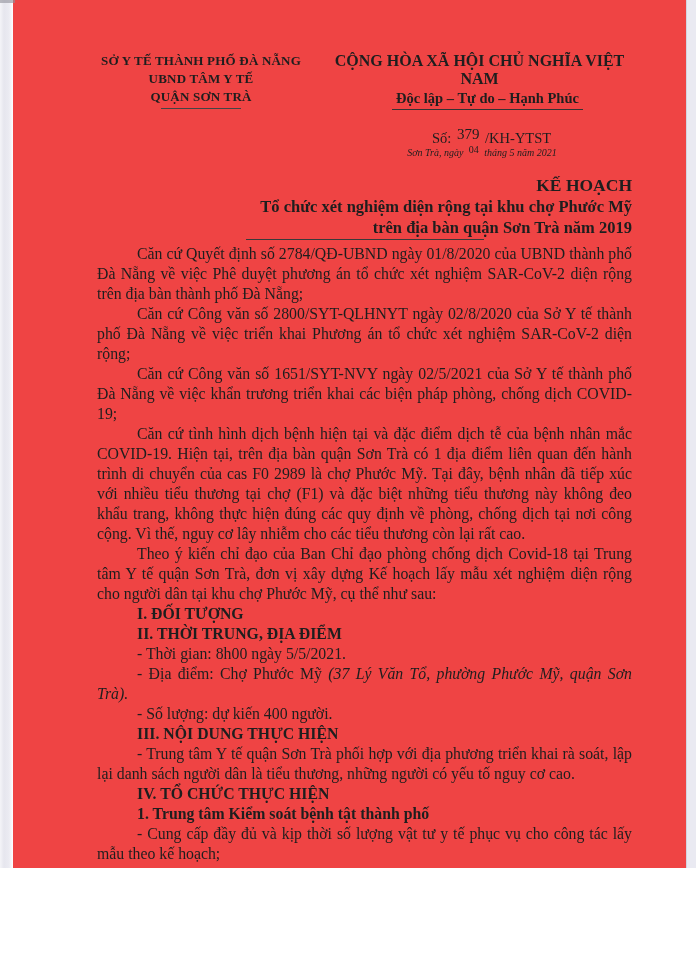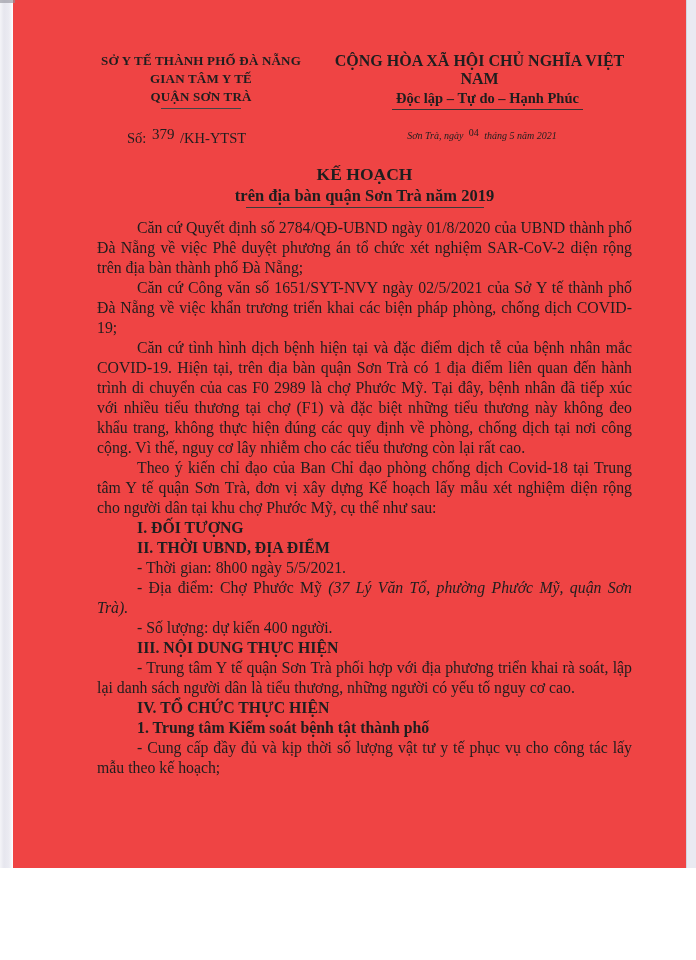--- a/index.html
+++ b/index.html
@@ -26,50 +26,50 @@
     position:absolute;left:97px;top:52px;width:535px;
   }
   
   .hdr{display:flex;align-items:flex-start;}
   .hdr-left{width:208px;text-align:center;font-weight:bold;font-size:13px;line-height:18px;letter-spacing:.2px;}
   .hdr-right{margin-left:auto;width:305px;text-align:center;}
   .hdr-right .nat1{font-weight:bold;font-size:16px;line-height:18px;}
   .hdr-right .nat2{display:inline-block;font-weight:bold;font-size:14.5px;line-height:20px;
     border-bottom:1.5px solid #333;padding:0 4px 1px 4px;margin-left:16px;}
   .rule-small{width:80px;border-bottom:1.5px solid #444;margin:2px auto 0 auto;height:0;}
-  .numdate{display:flex;margin-top:20px;align-items:flex-start;}
+  .numdate{display:flex;margin-top:20px;align-items:flex-end;flex-direction:column;}
   .doc-no{padding-left:30px;font-size:14.5px;width:200px;}
   .doc-no .no-num{position:relative;top:-4px;font-size:15px;padding:0 2px;}
   .date-line{margin-left:auto;width:300px;text-align:center;font-style:italic;font-size:10px;}
   .date-line .day{font-style:normal;position:relative;top:-3px;padding:0 3px;}
   
-  .title-block{margin-top:17px;text-align:center;}
+  .title-block{margin-top:17px;text-align:right;}
   .title-kind{font-weight:bold;font-size:17.5px;line-height:21px;}
   .title-sub{font-weight:bold;font-size:16.5px;line-height:21px;}
   .title-rule{width:238px;border-bottom:1.5px solid #3a3a3a;margin:1px auto 0 auto;height:0;}
   
-  .body-text{margin-top:10px;font-size:15.8px;line-height:20px;text-align:justify;}
+  .body-text{margin-top:4px;font-size:15.8px;line-height:20px;text-align:justify;}
   .body-text p{margin:0;text-indent:40px;}
   .body-text p.hd{font-weight:bold;}
   .it{font-style:italic;}
 </style>
 </head>
 <body>
 
 <div class="screenshot">
   <div class="edge-left"></div>
   <div class="edge-right"></div>
   <div class="corner-mark"></div>
 
   <div class="page">
 
     <div class="hdr">
       <div class="hdr-left">
         <div>SỞ Y TẾ THÀNH PHỐ ĐÀ NẴNG</div>
-        <div>GIAN TÂM Y TẾ</div>
+        <div>UBND TÂM Y TẾ</div>
         <div>QUẬN SƠN TRÀ</div>
         <div class="rule-small"></div>
       </div>
       <div class="hdr-right">
         <div class="nat1">CỘNG HÒA XÃ HỘI CHỦ NGHĨA VIỆT NAM</div>
         <div><span class="nat2">Độc lập – Tự do – Hạnh Phúc</span></div>
       </div>
     </div>
 
     <div class="numdate">
@@ -80,31 +80,33 @@
       </div>
       <div class="date-line">
         <span>Sơn Trà, ngày</span>
         <span class="day">04</span>
         <span>tháng 5 năm 2021</span>
       </div>
     </div>
 
     <div class="title-block">
       <div class="title-kind">KẾ HOẠCH</div>
+      <div class="title-sub">Tổ chức xét nghiệm diện rộng tại khu chợ Phước Mỹ</div>
       <div class="title-sub">trên địa bàn quận Sơn Trà năm 2019</div>
       <div class="title-rule"></div>
     </div>
 
     <div class="body-text">
       <p>Căn cứ Quyết định số 2784/QĐ-UBND ngày 01/8/2020 của UBND thành phố Đà Nẵng về việc Phê duyệt phương án tổ chức xét nghiệm SAR-CoV-2 diện rộng trên địa bàn thành phố Đà Nẵng;</p>
+      <p>Căn cứ Công văn số 2800/SYT-QLHNYT ngày 02/8/2020 của Sở Y tế thành phố Đà Nẵng về việc triển khai Phương án tổ chức xét nghiệm SAR-CoV-2 diện rộng;</p>
       <p>Căn cứ Công văn số 1651/SYT-NVY ngày 02/5/2021 của Sở Y tế thành phố Đà Nẵng về việc khẩn trương triển khai các biện pháp phòng, chống dịch COVID-19;</p>
       <p>Căn cứ tình hình dịch bệnh hiện tại và đặc điểm dịch tễ của bệnh nhân mắc COVID-19. Hiện tại, trên địa bàn quận Sơn Trà có 1 địa điểm liên quan đến hành trình di chuyển của cas F0 2989 là chợ Phước Mỹ. Tại đây, bệnh nhân đã tiếp xúc với nhiều tiểu thương tại chợ (F1) và đặc biệt những tiểu thương này không đeo khẩu trang, không thực hiện đúng các quy định về phòng, chống dịch tại nơi công cộng. Vì thế, nguy cơ lây nhiễm cho các tiểu thương còn lại rất cao.</p>
       <p>Theo ý kiến chỉ đạo của Ban Chỉ đạo phòng chống dịch Covid-18 tại Trung tâm Y tế quận Sơn Trà, đơn vị xây dựng Kế hoạch lấy mẫu xét nghiệm diện rộng cho người dân tại khu chợ Phước Mỹ, cụ thể như sau:</p>
       <p class="hd">I. ĐỐI TƯỢNG</p>
-      <p class="hd">II. THỜI UBND, ĐỊA ĐIỂM</p>
+      <p class="hd">II. THỜI TRUNG, ĐỊA ĐIỂM</p>
       <p>- Thời gian: 8h00 ngày 5/5/2021.</p>
       <p><span>- Địa điểm: Chợ Phước Mỹ </span><span class="it">(37 Lý Văn Tổ, phường Phước Mỹ, quận Sơn Trà).</span></p>
       <p>- Số lượng: dự kiến 400 người.</p>
       <p class="hd">III. NỘI DUNG THỰC HIỆN</p>
       <p>- Trung tâm Y tế quận Sơn Trà phối hợp với địa phương triển khai rà soát, lập lại danh sách người dân là tiểu thương, những người có yếu tố nguy cơ cao.</p>
       <p class="hd">IV. TỔ CHỨC THỰC HIỆN</p>
       <p class="hd">1. Trung tâm Kiểm soát bệnh tật thành phố</p>
       <p>- Cung cấp đầy đủ và kịp thời số lượng vật tư y tế phục vụ cho công tác lấy mẫu theo kế hoạch;</p>
     </div>
 

